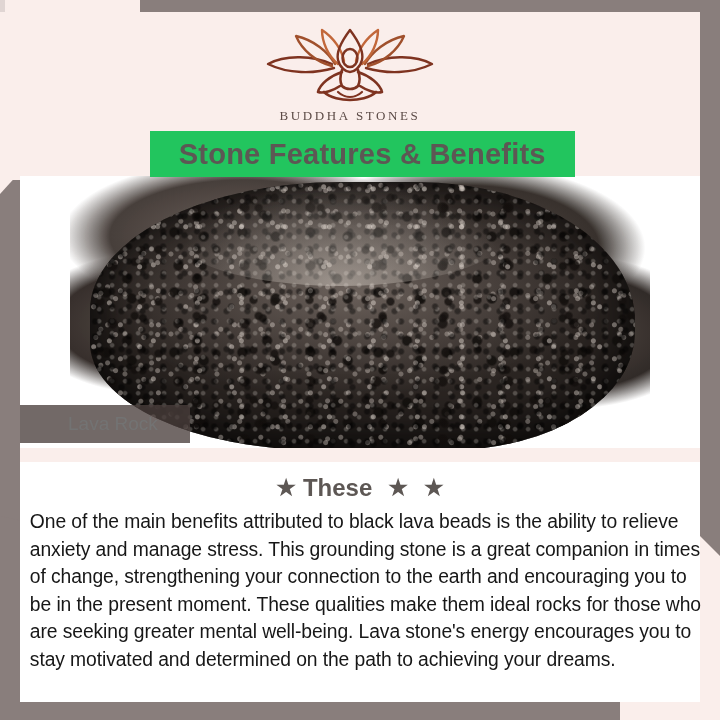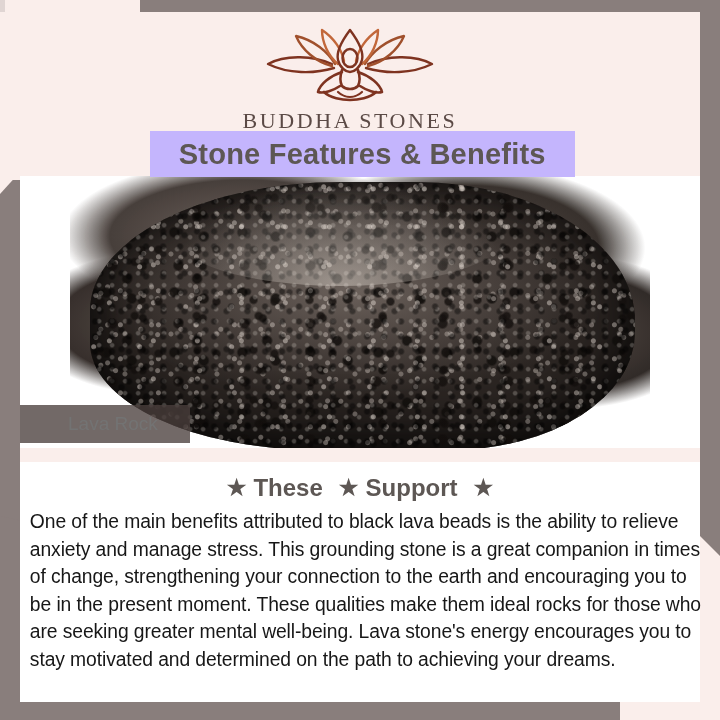--- a/index.html
+++ b/index.html
@@ -77,34 +77,34 @@
     width: 180px;
     height: 74px;
     display: flex;
     align-items: center;
     justify-content: center;
   }
   .logo-wrap svg { display: block; }
   .brand-name {
     margin-top: 6px;
     font-family: "Liberation Serif", serif;
-    font-size: 22px;
+    font-size: 13px;
     letter-spacing: 2.6px;
     color: #5b4a46;
     font-weight: 400;
   }
 
   
   .title-banner {
     position: absolute;
     top: 131px;
     left: 150px;
     width: 425px;
     height: 46px;
-    background: #c4b5fd;
+    background: #22c55e;
     display: flex;
     align-items: center;
     justify-content: center;
     z-index: 6;
   }
   .title-banner .title-text {
     font-family: "Liberation Sans Narrow", "Liberation Sans", sans-serif;
     font-size: 30px;
     font-weight: bold;
     color: #5d5754;
@@ -356,21 +356,20 @@
   <div class="sep-strip"></div>
 
   <div class="text-panel">
     <div class="keywords">
       <span class="kw">
         <span class="star">★</span>
         <span>These</span>
       </span>
       <span class="kw">
         <span class="star">★</span>
-        <span>Support</span>
       </span>
       <span class="kw">
         <span class="star">★</span>
       </span>
     </div>
     <p class="body-copy">One of the main benefits attributed to black lava beads is the ability to relieve anxiety and manage stress. This grounding stone is a great companion in times of change, strengthening your connection to the earth and encouraging you to be in the present moment. These qualities make them ideal rocks for those who are seeking greater mental well-being. Lava stone's energy encourages you to stay motivated and determined on the path to achieving your dreams.</p>
   </div>
 
 </div>
 

